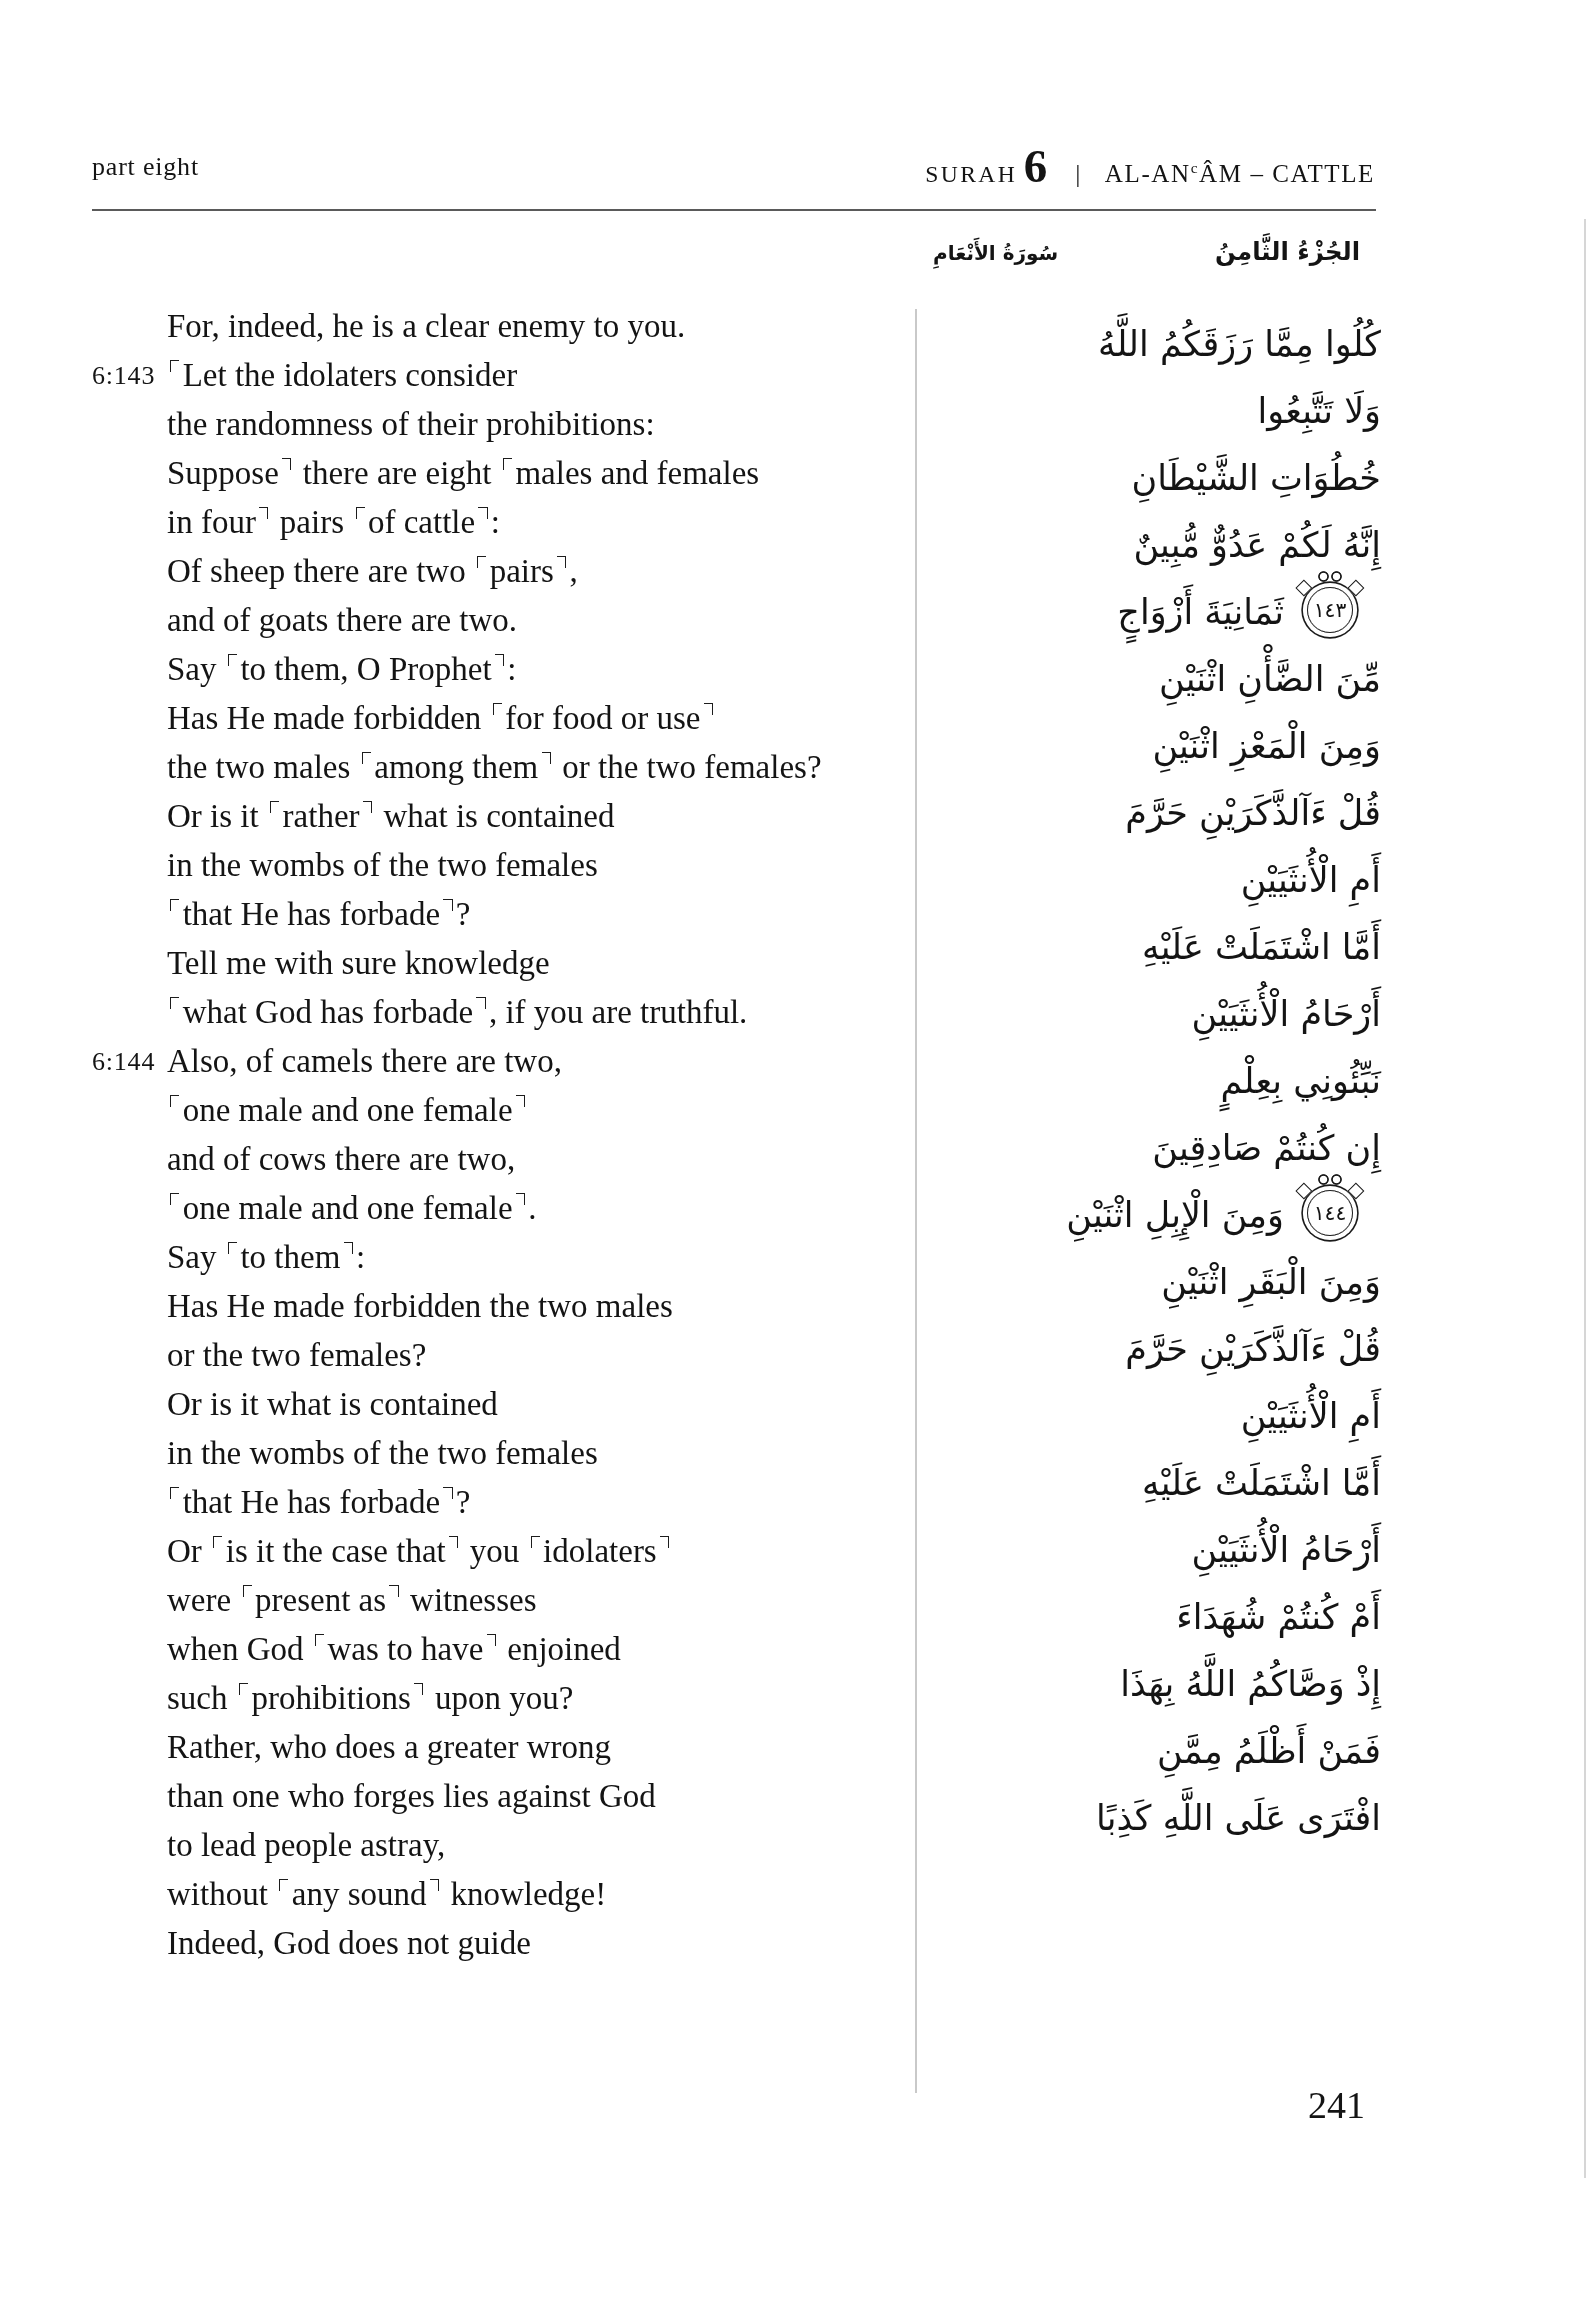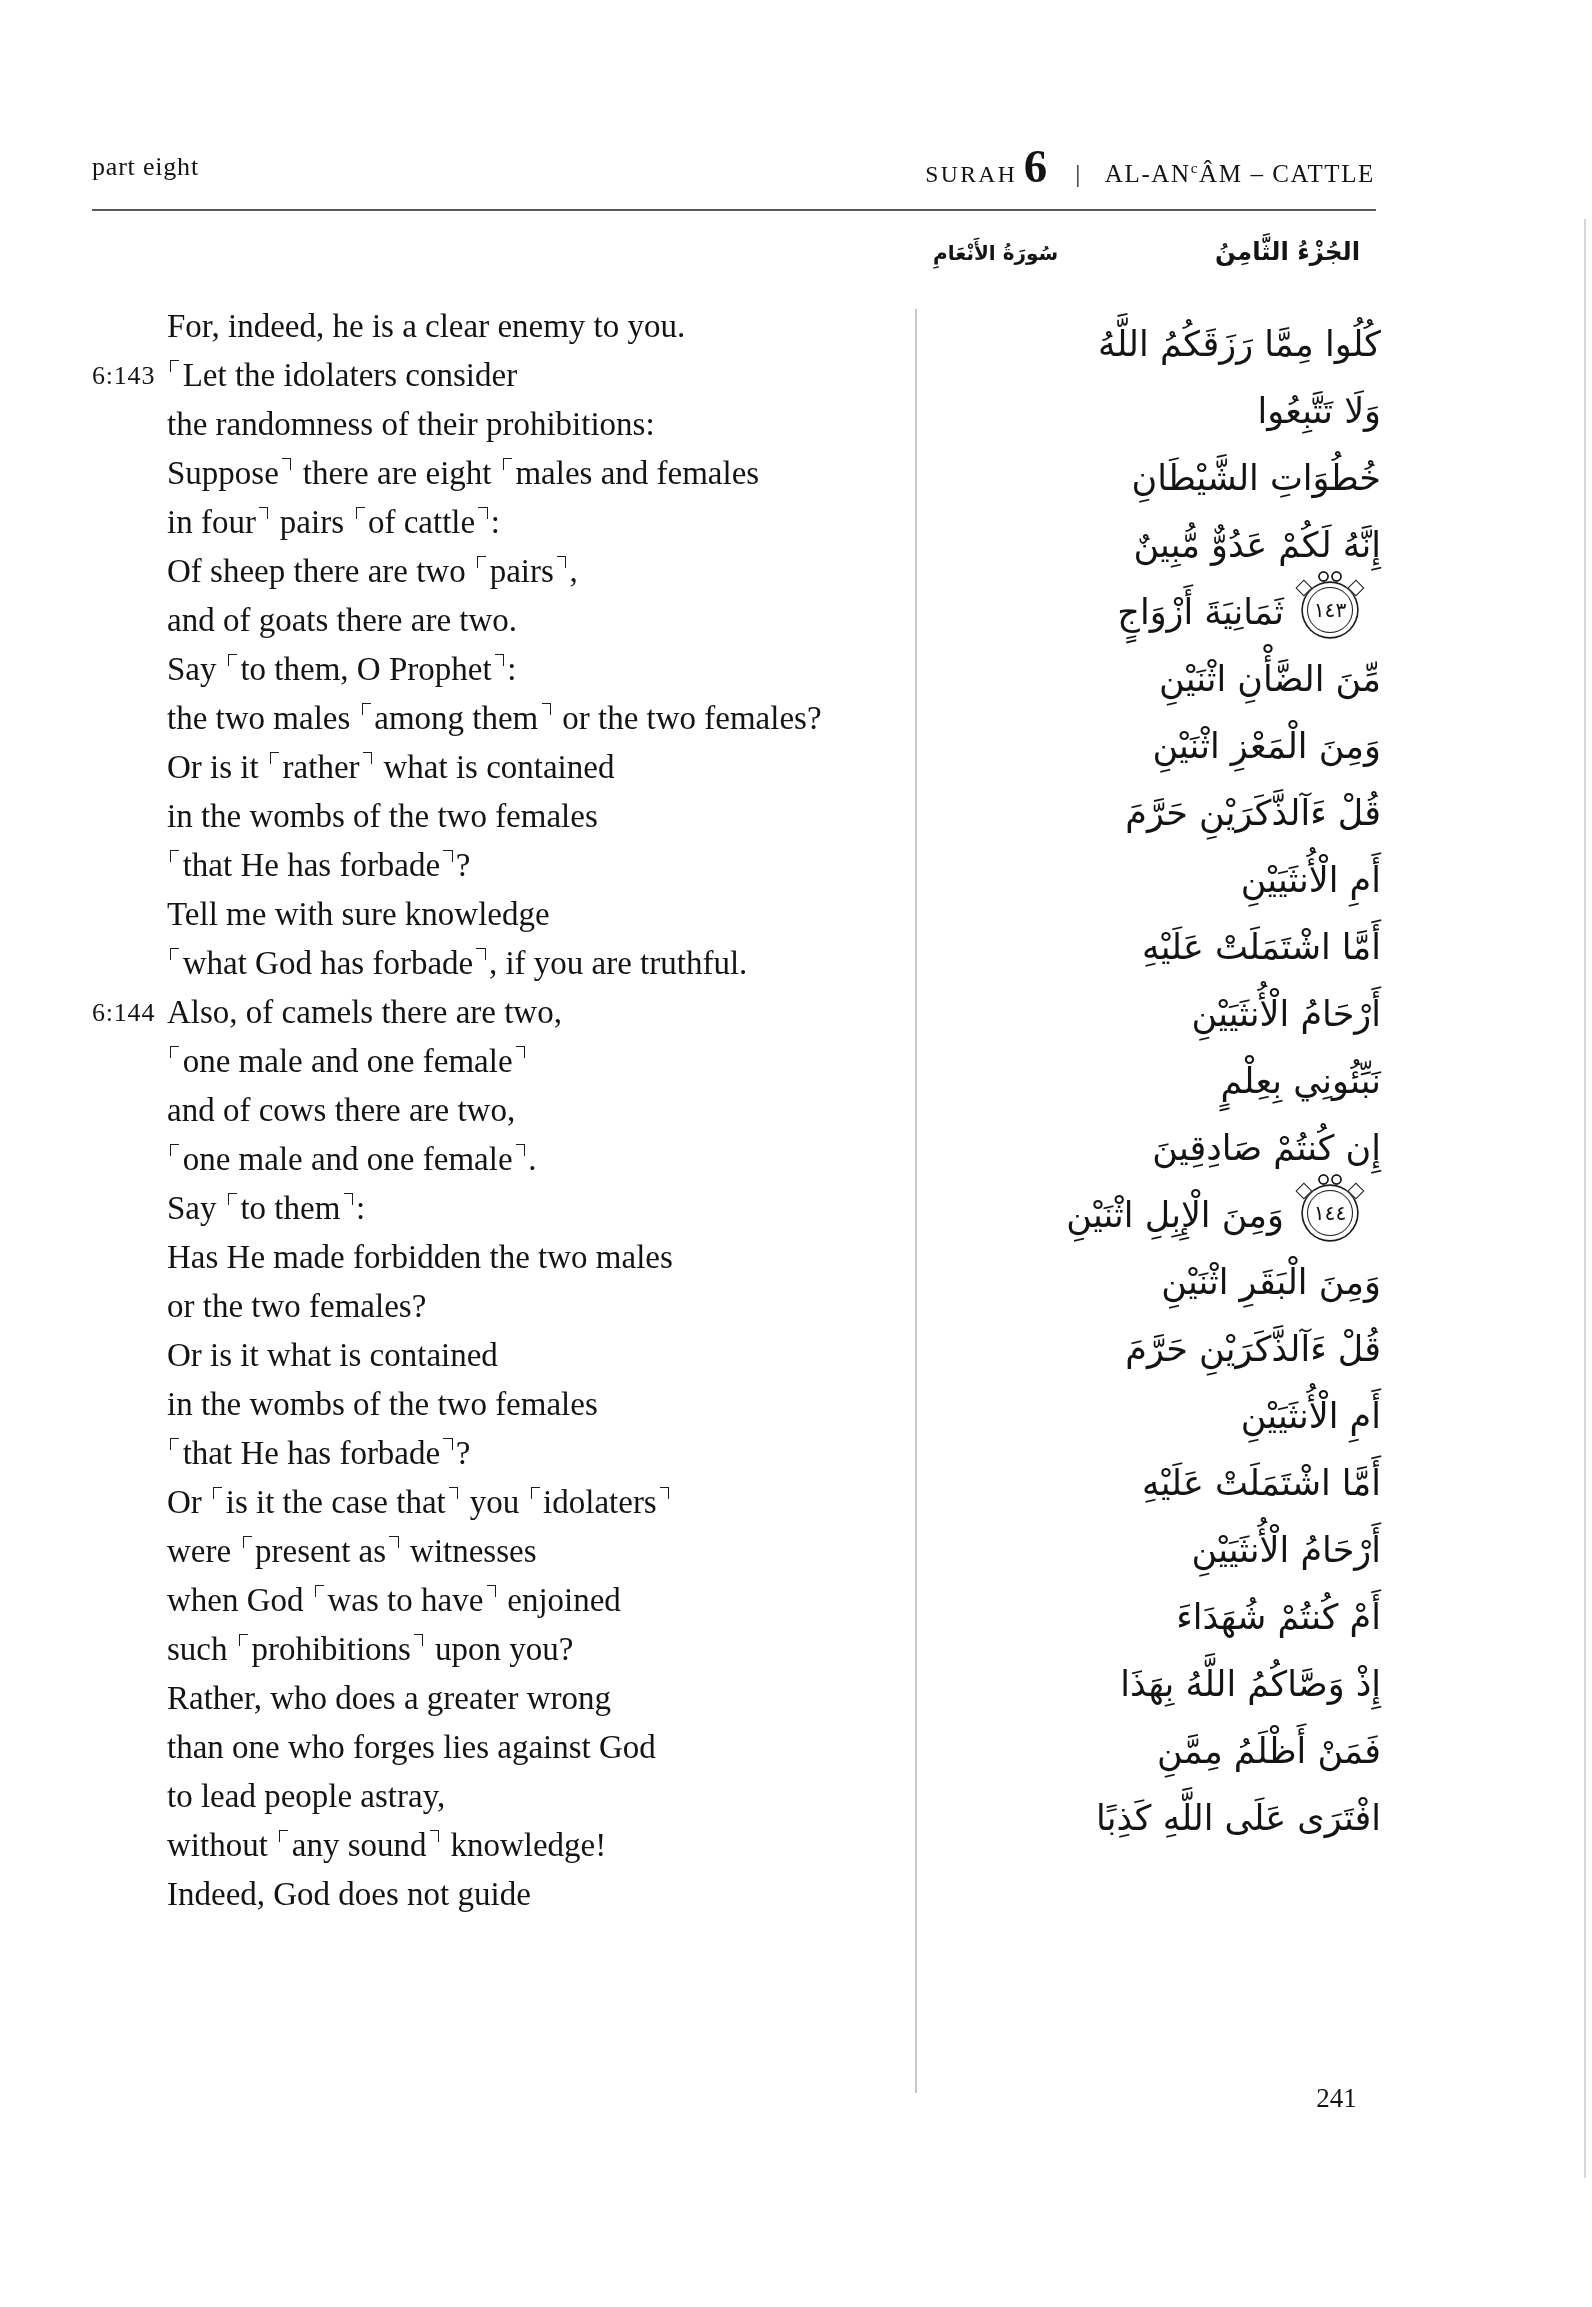--- a/index.html
+++ b/index.html
@@ -125,21 +125,21 @@
   }
   .page-edge{
     left:1584px;top:219px;
     width:1.6px;height:1959px;
     background:#d6d6d6;
   }
 
   
   .page-number{
     left:1299px;top:2083px;width:75px;
-    text-align:center;font-size:27px;
+    text-align:center;font-size:38px;
   }
 </style>
 </head>
 <body>
 
 <div class="abs part-label">part eight</div>
 
 <div class="abs surah-head">
   <span class="surah-word">SURAH</span>
   <span class="surah-number">6</span>
@@ -186,20 +186,24 @@
   <div class="en-row">
     <span class="verse-num"></span>
     <span class="eng-text rich">and of goats there are two.</span>
   </div>
 
   <div class="en-row">
     <span class="verse-num"></span>
     <span class="eng-text rich">Say <span class="hb o"></span>to them, O Prophet<span class="hb c"></span>:</span>
   </div>
 
+  <div class="en-row">
+    <span class="verse-num"></span>
+    <span class="eng-text rich">Has He made forbidden <span class="hb o"></span>for food or use<span class="hb c"></span></span>
+  </div>
 
   <div class="en-row">
     <span class="verse-num"></span>
     <span class="eng-text rich">the two males <span class="hb o"></span>among them<span class="hb c"></span> or the two females?</span>
   </div>
 
   <div class="en-row">
     <span class="verse-num"></span>
     <span class="eng-text rich">Or is it <span class="hb o"></span>rather<span class="hb c"></span> what is contained</span>
   </div>

